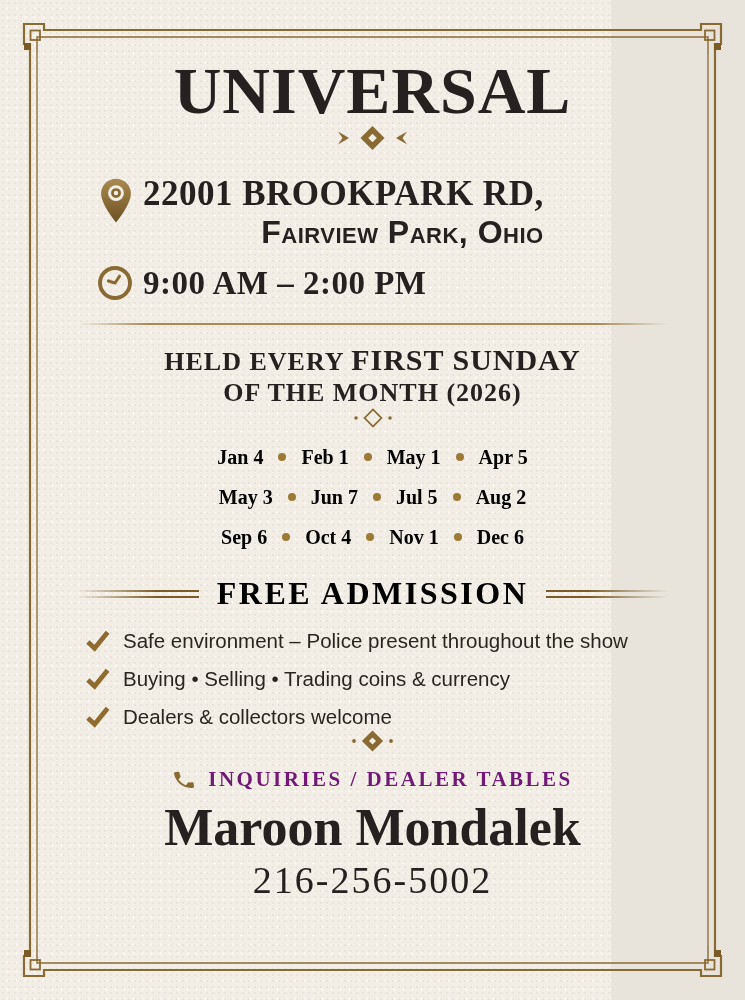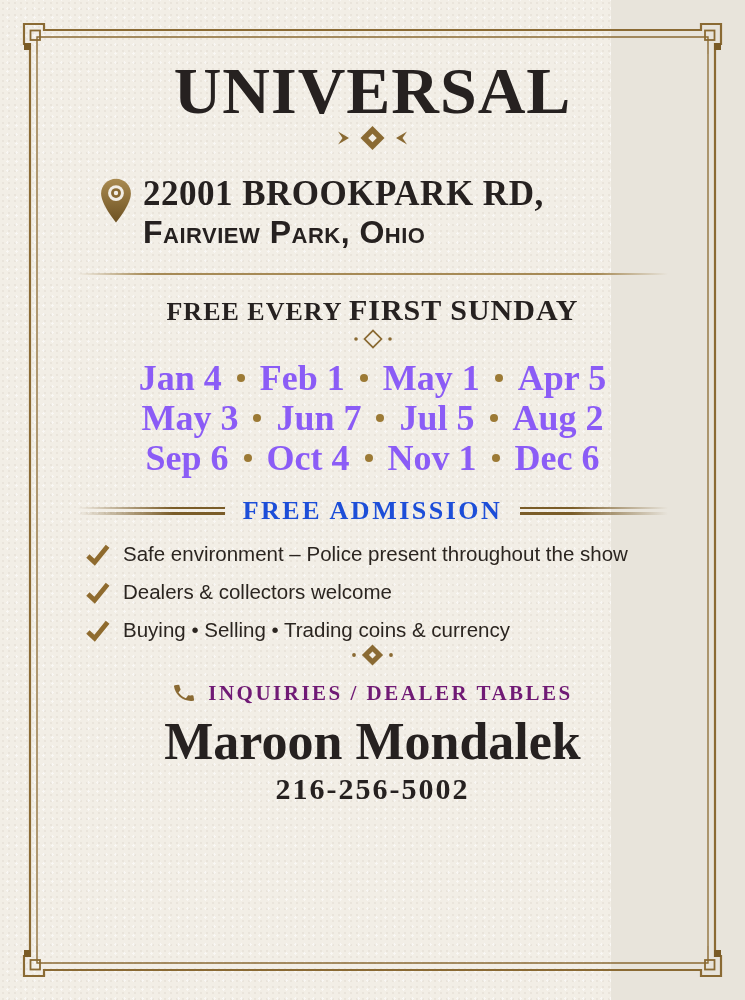--- a/index.html
+++ b/index.html
@@ -23,64 +23,64 @@
   .content { position:relative; margin:0 77px; width:591px; text-align:center; }
 
   
   .title { padding-top:58px; line-height:1; }
   .title-l1 { font-size:66px; font-weight:700; letter-spacing:1px; }
   .title-l2 { font-size:85px; font-weight:700; letter-spacing:0; margin-top:2px; }
 
   .divider1 { margin-top:16px; }
 
   
-  .info { margin-top:24px; text-align:left; padding-left:20px; }
+  .info { margin-top:24px; text-align:right; padding-left:20px; }
   .info-row { display:flex; align-items:flex-start; }
   .info-row + .info-row { margin-top:14px; }
   .info-icon { width:46px; flex:0 0 46px; display:flex; justify-content:flex-start; }
   .addr { font-size:35px; font-weight:700; line-height:1.0; letter-spacing:0.5px; }
   .city { font-size:32px; font-weight:700; font-variant:small-caps; letter-spacing:0.5px;
           font-family:"Liberation Sans", sans-serif; margin-top:3px; }
   .hours { font-size:33px; font-weight:700; letter-spacing:0.5px; line-height:36px; }
 
   .hairline { margin-top:22px; height:2px;
     background:linear-gradient(90deg, rgba(166,138,86,0), #a68a56 12%, #a68a56 88%, rgba(166,138,86,0)); }
 
   
   .sched-head { margin-top:18px; font-weight:700; letter-spacing:1px; line-height:1.15; }
   .sched-head .pre, .sched-head .l2 { font-size:26px; }
   .sched-head .emph { font-size:30px; }
   .divider-mini { margin-top:6px; }
   .dates { margin-top:8px; }
   .date-row { display:flex; justify-content:center; align-items:center; height:40px; }
-  .date { font-size:36px; font-weight:700; color:#8b5cf6; }
+  .date { font-size:20px; font-weight:700; color:#000000; }
   .dsep { width:8px; height:8px; border-radius:50%; background:#9c7a35; margin:0 15px; }
 
   
   .admission { margin-top:18px; display:flex; align-items:center; }
   .adm-line { flex:1; height:8px; position:relative; }
   .adm-line::before, .adm-line::after { content:""; position:absolute; left:0; right:0; height:2.4px; }
   .adm-line::before { top:0; } .adm-line::after { bottom:0; }
   .adm-left::before, .adm-left::after { background:linear-gradient(90deg, rgba(122,92,40,0), #7a5c28 65%); }
   .adm-right::before, .adm-right::after { background:linear-gradient(270deg, rgba(122,92,40,0), #7a5c28 65%); }
-  .adm-text { padding:0 18px; font-size:26px; font-weight:700; letter-spacing:2.5px; color:#1d4ed8; }
+  .adm-text { padding:0 18px; font-size:32px; font-weight:700; letter-spacing:2.5px; color:#000000; }
 
   
   .features { margin-top:16px; text-align:left; padding-left:8px; list-style:none; }
   .feature { display:flex; align-items:flex-end; gap:13px; }
   .feature + .feature { margin-top:13px; }
   .feature-text { font-family:"Liberation Sans", sans-serif; font-size:20.5px; color:#2b2520; line-height:1.2; }
 
   .divider2 { margin-top:22px; }
 
   
   .contact-label { margin-top:14px; display:flex; justify-content:center; align-items:center; gap:12px; }
   .contact-label span { font-size:21px; font-weight:700; letter-spacing:2.5px; color:#701a75; }
   .contact-name { margin-top:6px; font-size:52px; font-weight:700; }
-  .contact-phone { font-size:30px; font-weight:700; letter-spacing:2px; margin-top:1px; }
+  .contact-phone { font-size:38px; font-weight:400; letter-spacing:2px; margin-top:1px; }
 
   svg { display:block; }
   .ctr { margin:0 auto; }
 </style>
 </head>
 <body>
 
 <div class="poster">
 
   <svg class="border-svg" width="745" height="1000" viewBox="0 0 745 1000">
@@ -146,28 +146,38 @@
             <circle cx="12" cy="10" r="5" fill="#f2eee6"></circle>
             <circle cx="12" cy="10" r="3.1" fill="#8a6a33"></circle>
             <circle cx="12" cy="10" r="1.4" fill="#f2eee6"></circle>
           </svg>
         </div>
         <div>
           <div class="addr">22001 BROOKPARK RD,</div>
           <div class="city">Fairview Park, Ohio</div>
         </div>
       </div>
+      <div class="info-row">
+        <div class="info-icon">
+          <svg width="36" height="36" viewBox="0 0 24 24">
+            <circle cx="12" cy="12" r="10" fill="none" stroke="#8a6a33" stroke-width="2.6"></circle>
+            <path d="M12 12 L15 7.5 M12 12 L7.6 10.6" stroke="#8a6a33" stroke-width="2.1" stroke-linecap="round" fill="none"></path>
+          </svg>
+        </div>
+        <div class="hours">9:00 AM – 2:00 PM</div>
+      </div>
     </div>
 
     <div class="hairline"></div>
 
     <div class="sched-head">
       <div>
-        <span class="pre">FREE EVERY </span><span class="emph">FIRST SUNDAY</span>
-      </div>
+        <span class="pre">HELD EVERY </span><span class="emph">FIRST SUNDAY</span>
+      </div>
+      <div class="l2">OF THE MONTH (2026)</div>
     </div>
 
     <svg class="divider-mini ctr" width="260" height="22" viewBox="0 0 260 22">
       <line x1="2" y1="11" x2="104" y2="11" stroke="url(#fadeL)" stroke-width="1.6"></line>
       <line x1="156" y1="11" x2="258" y2="11" stroke="url(#fadeR)" stroke-width="1.6"></line>
       <circle cx="113" cy="11" r="1.8" fill="#8a6a33"></circle>
       <circle cx="147" cy="11" r="1.8" fill="#8a6a33"></circle>
       <rect x="-6" y="-6" width="12" height="12" transform="translate(130,11) rotate(45)" fill="none" stroke="#8a6a33" stroke-width="1.7"></rect>
     </svg>
 
@@ -211,27 +221,27 @@
       <li class="feature">
         <svg width="25" height="25" viewBox="0 0 26 26">
           <path d="M3 14.5 L10 21 L23.5 4.5" fill="none" stroke="#8f6b2e" stroke-width="5" stroke-linecap="butt" stroke-linejoin="miter"></path>
         </svg>
         <span class="feature-text">Safe environment – Police present throughout the show</span>
       </li>
       <li class="feature">
         <svg width="25" height="25" viewBox="0 0 26 26">
           <path d="M3 14.5 L10 21 L23.5 4.5" fill="none" stroke="#8f6b2e" stroke-width="5" stroke-linecap="butt" stroke-linejoin="miter"></path>
         </svg>
-        <span class="feature-text">Dealers &amp; collectors welcome</span>
+        <span class="feature-text">Buying • Selling • Trading coins &amp; currency</span>
       </li>
       <li class="feature">
         <svg width="25" height="25" viewBox="0 0 26 26">
           <path d="M3 14.5 L10 21 L23.5 4.5" fill="none" stroke="#8f6b2e" stroke-width="5" stroke-linecap="butt" stroke-linejoin="miter"></path>
         </svg>
-        <span class="feature-text">Buying • Selling • Trading coins &amp; currency</span>
+        <span class="feature-text">Dealers &amp; collectors welcome</span>
       </li>
     </ul>
 
     <svg class="divider2 ctr" width="591" height="24" viewBox="0 0 591 24">
       <line x1="2" y1="12" x2="268" y2="12" stroke="url(#fadeL)" stroke-width="1.6"></line>
       <line x1="323" y1="12" x2="589" y2="12" stroke="url(#fadeR)" stroke-width="1.6"></line>
       <circle cx="277" cy="12" r="1.9" fill="#8a6a33"></circle>
       <circle cx="314" cy="12" r="1.9" fill="#8a6a33"></circle>
       <g transform="translate(295.5,12)">
         <rect x="-7.5" y="-7.5" width="15" height="15" transform="rotate(45)" fill="#8a6a33"></rect>

